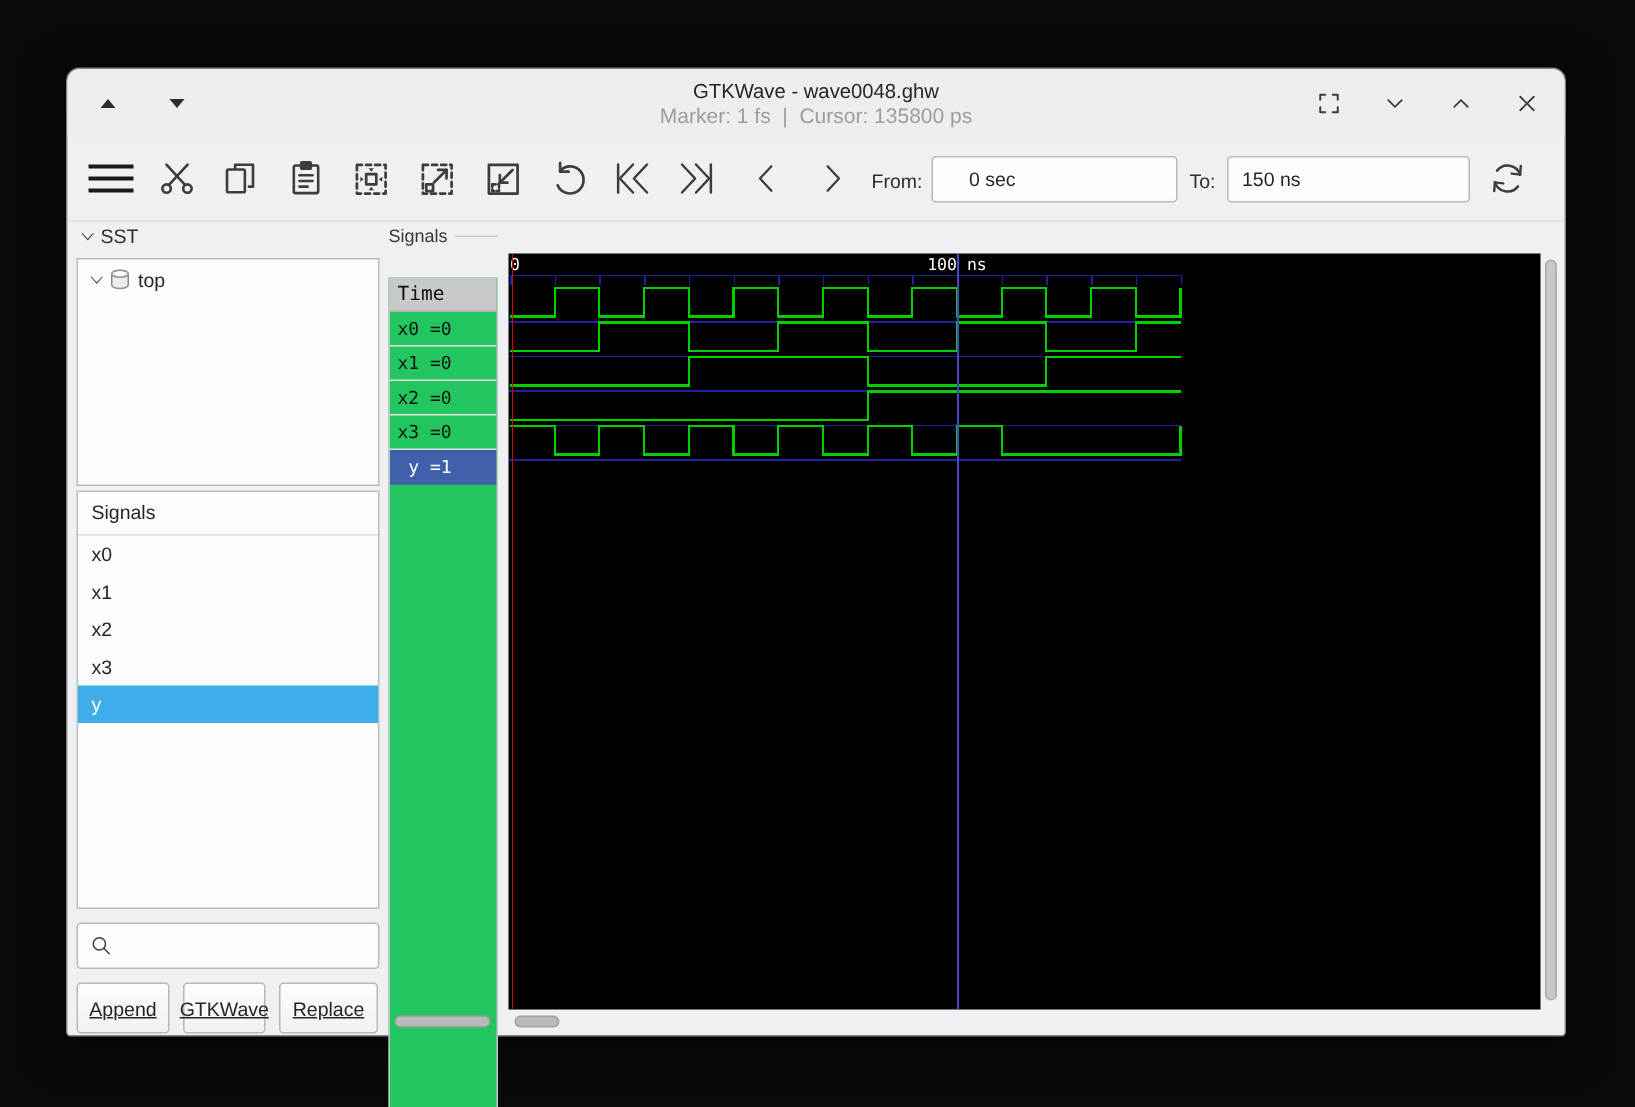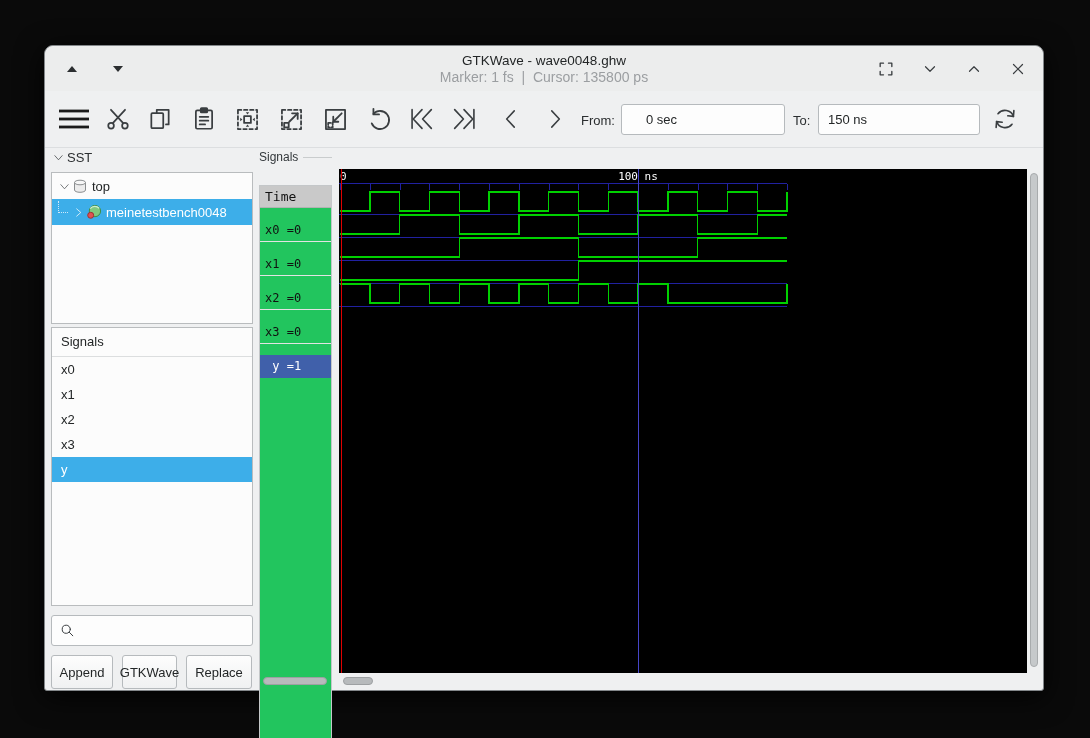--- a/index.html
+++ b/index.html
@@ -40,32 +40,32 @@
   .sig-head{height:28px;line-height:28px;padding-left:9px;font-size:13px;color:#232627;
             border-bottom:1px solid #dcdedf;background:#fcfcfc;}
   .sig-item{height:25px;line-height:25px;padding-left:9px;font-size:13px;color:#232627;}
   .sig-item.sel{background:#3daee9;color:#fff;}
   .search{position:absolute;left:6px;top:569px;width:202px;height:31px;box-sizing:border-box;
           background:#fdfdfd;border:1px solid #b6babd;border-radius:3px;display:flex;align-items:center;padding-left:8px;}
   .search input{border:none;outline:none;background:transparent;font-size:13px;width:160px;margin-left:6px;
                 font-family:"Liberation Sans",sans-serif;}
   .pbtn{position:absolute;top:609px;height:34px;box-sizing:border-box;border:1px solid #b6babd;border-radius:3px;
         background:linear-gradient(#fdfdfd,#f0f1f2);font-size:13px;color:#232627;
-        display:flex;align-items:center;justify-content:center;font-family:"Liberation Sans",sans-serif;}
+        display:flex;align-items:center;justify-content:center;font-family:"Liberation Sans",sans-serif;text-decoration:underline;}
   
   .frame-label{position:absolute;top:104px;display:flex;align-items:center;gap:5px;
                font-size:12px;color:#33383b;}
   .frame-label .fline{flex:1;height:1px;background:#c9cccd;}
   
   .names-box{position:absolute;left:214px;top:139px;width:73px;height:618px;background:#22c55e;
              border:1px solid #c4c7c9;box-sizing:border-box;overflow:hidden;}
   .time-head{height:22px;line-height:22px;background:#c9c9c9;border-bottom:1px solid #b2b2b2;
              font-family:"DejaVu Sans Mono",monospace;font-size:13px;color:#111;padding-left:5px;box-sizing:border-box;}
   .name-row{height:23px;line-height:23px;font-family:"DejaVu Sans Mono",monospace;font-size:12px;
-            color:#111;padding-left:5px;white-space:pre;border-bottom:1px solid #e3e3e3;box-sizing:border-box;margin-top:11px;}
+            color:#111;padding-left:5px;white-space:pre;border-bottom:1px solid #e3e3e3;box-sizing:border-box;}
   .name-row.sel{background:#4060aa;color:#fff;border-bottom-color:#4060aa;}
   
   .wave-box{position:absolute;left:294px;top:123px;width:688px;height:504px;background:#000;}
   
   .hscroll{position:absolute;top:629px;height:12px;}
   .thumb{position:absolute;top:2px;height:8px;background:#b7babc;border:1px solid #9da0a2;border-radius:5px;box-sizing:border-box;}
   .vscroll{position:absolute;left:983px;top:127px;width:12px;height:496px;}
   .vthumb{position:absolute;left:2px;top:0;width:8px;height:494px;background:#c6c9cb;border:1px solid #a8abad;border-radius:5px;box-sizing:border-box;}
 </style>
 </head>
@@ -231,36 +231,20 @@
             <polyline points="4,8 12,17 20,8"></polyline>
           </svg>
       </span>
       <span class="tw">
         <svg width="14" height="15" viewBox="0 0 14 15">
           <path d="M1.5 3.5 V11 A5.5 2.3 0 0 0 12.5 11 V3.5" fill="#ececec" stroke="#8a8d8f"></path>
           <ellipse cx="7" cy="3.5" rx="5.5" ry="2.3" fill="#f7f7f7" stroke="#8a8d8f"></ellipse>
         </svg>
       </span>
       <span style="margin-left:4px">top</span>
-    </div>
-    <div class="tree-row sel">
-      <span class="guide"></span>
-      <span class="tw">
-        <svg class="ic" width="11" height="11" viewBox="0 0 24 24" style="stroke:#ffffff">
-            <polyline points="8,4 17,12 8,20"></polyline>
-          </svg>
-      </span>
-      <span class="tw">
-        <svg width="17" height="16" viewBox="0 0 17 16">
-          <circle cx="9.5" cy="7" r="6" fill="#7fc97f" stroke="#3d8b3d"></circle>
-          <path d="M4.5 4.5 A6 6 0 0 1 14 4.2" fill="none" stroke="#cfeccf" stroke-width="1.4"></path>
-          <circle cx="5" cy="11.5" r="3.2" fill="#e05252" stroke="#9c2f2f"></circle>
-        </svg>
-      </span>
-      <span style="margin-left:4px">meinetestbench0048</span>
     </div>
   </div>
 
   <div class="box sig-box">
     <div class="sig-head">Signals</div>
     <div id="sig-items">
         <div class="sig-item">x0</div>
         <div class="sig-item">x1</div>
         <div class="sig-item">x2</div>
         <div class="sig-item">x3</div>

